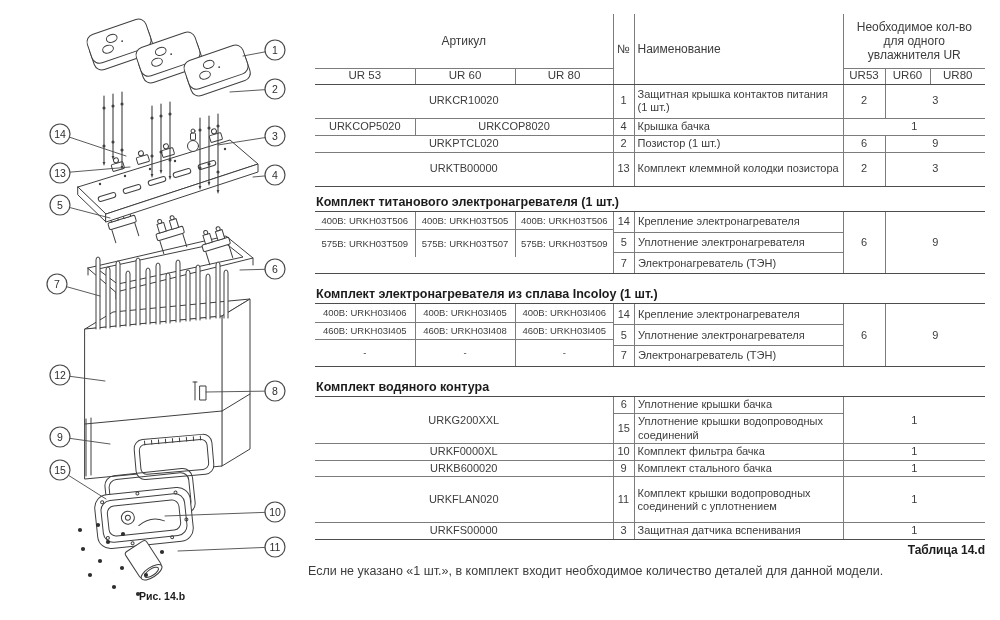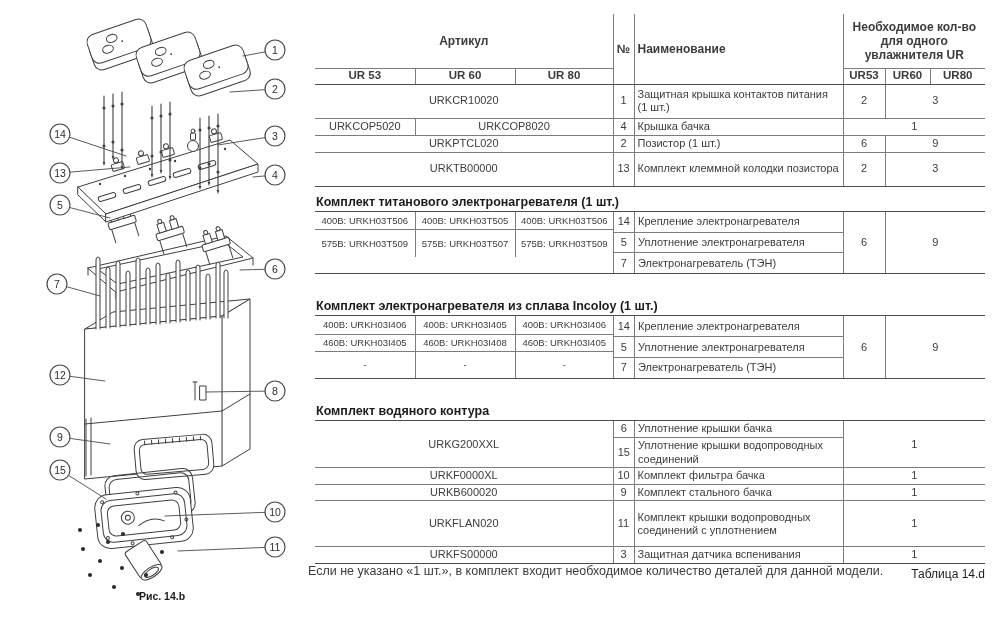--- a/index.html
+++ b/index.html
@@ -5,21 +5,21 @@
   html,body{margin:0;padding:0}
   body{
     width:1000px;height:620px;background:#fff;position:relative;overflow:hidden;
     font-family:"Liberation Sans",sans-serif;color:#3c3c3c;
   }
   .diagram{position:absolute;left:10px;top:4px;width:300px;height:614px}
   .content{position:absolute;left:315px;top:14px;width:670px}
   table.t{border-collapse:collapse;table-layout:fixed;width:670px;font-size:11px;color:#3c3c3c}
   table.t td{padding:0 3px;vertical-align:middle;overflow:hidden;line-height:1.2}
   .c{text-align:center}
-  .b{font-weight:bold}
+  .b{font-weight:normal}
   .bb{border-bottom:1px solid #7c7c7c}
   .br{border-right:1px solid #7c7c7c}
   .bl{border-left:1px solid #7c7c7c}
   .BB{border-bottom:1.6px solid #4d4d4d}
   .BT{border-top:1.6px solid #4d4d4d}
   .pad0{padding:0 !important;vertical-align:top !important}
   .nested{border-collapse:collapse;table-layout:fixed;width:100%;color:inherit;font-size:inherit}
   .nested td{padding:0 3px;vertical-align:middle;line-height:1.15}
   .art{font-size:9.5px}
   .h1 td{font-size:12px}
@@ -27,22 +27,22 @@
   .qtyt{line-height:1.18 !important;padding:2px 4px !important}
   .r-h1{height:54px}
   .r34{height:34px}
   .r16{height:17px}
   .ar1{height:18px}.ar2{height:17px}.ar3{height:27px}
   .ir{height:20.6px}
   .wg1{height:16px}.wg2{height:30px}
   .wr{height:16.5px}
   .wf{height:46px}
   .sec-title{font-weight:bold;font-size:12.5px;color:#1c1c1c;margin:8px 0 2px 1px}
-  .sec-title.gap{margin-top:25px}
-  .tbl-caption{text-align:right;font-weight:normal;font-size:12px;color:#1c1c1c;margin-top:3px}
+  .sec-title.gap{margin-top:13px}
+  .tbl-caption{text-align:right;font-weight:bold;font-size:12px;color:#1c1c1c;margin-top:3px}
   .footnote{position:absolute;left:308px;top:564px;font-size:12.5px;color:#3c3c3c}
   svg text{font-family:"Liberation Sans",sans-serif}
   .callout-num{font-size:10.5px;fill:#2e2e2e}
   .figcap{font-size:10.5px;font-weight:bold;fill:#1c1c1c}
 </style>
 </head>
 <body>
 
 <div class="diagram">
 <svg width="300" height="614" viewBox="0 0 300 614">

